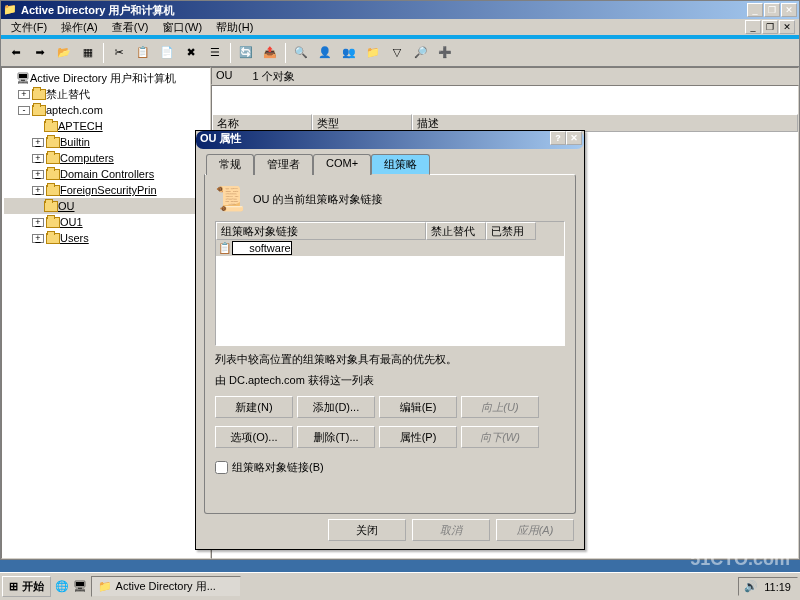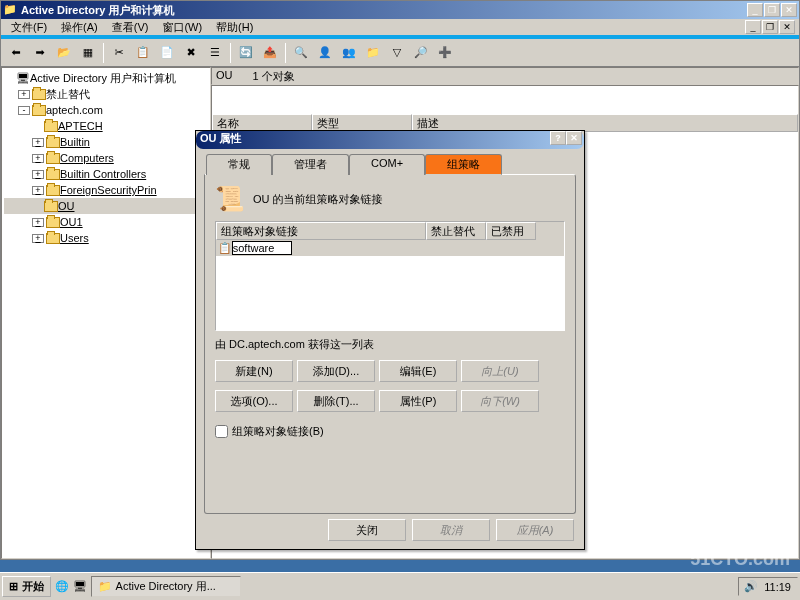--- a/index.html
+++ b/index.html
@@ -26,29 +26,29 @@
 .ind2 { padding-left: 28px; text-decoration: underline; }
 .listview { flex: 1; background: #fff; border: 1px inset #d4d0c8; }
 .listheader { display: flex; background: #d4d0c8; height: 18px; margin-top: 28px; }
 .lh { border: 1px outset #fff; padding: 1px 4px; }
 .pathbar { background: #d4d0c8; height: 18px; border: 1px inset #d4d0c8; padding: 1px 4px; display: flex; gap: 20px; }
 .listrow { display: flex; padding: 1px 4px; flex-direction: column; }
 .dialog { position: absolute; top: 130px; left: 195px; width: 390px; height: 420px; background: #d4d0c8; border: 1px solid #000; box-shadow: 2px 2px 2px rgba(0,0,0,0.3); }
 .dlg-title { background: linear-gradient(to right, #0a246a, #a6caf0); color: #fff; height: 18px; display: flex; align-items: flex-start; padding: 0 2px; font-weight: bold; border-radius: 7px; }
 .dlg-title .t { flex: 1; padding-left: 2px; }
 .tabs { display: flex; margin: 4px 4px 0 10px; }
-.tab { background: #d4d0c8; border: 1px solid #808080; border-bottom: none; padding: 2px 21px; cursor: pointer; margin-right: 0px; position: relative; top: 1px; border-radius: 3px 3px 0 0; }
-.tab.active { background: #f97316; z-index: 2; border-bottom: 1px solid #d4d0c8; top: 1px; }
+.tab { background: #d4d0c8; border: 1px solid #808080; border-bottom: none; padding: 2px 12px; cursor: pointer; margin-right: 0px; position: relative; top: 1px; border-radius: 3px 3px 0 0; }
+.tab.active { background: #7dd3fc; z-index: 2; border-bottom: 1px solid #d4d0c8; top: 1px; }
 .tabpanel { margin: 0 8px 8px 8px; border: 1px solid #808080; border-top: 1px solid #fff; background: #d4d0c8; height: 340px; padding: 10px; border-radius: 0 3px 3px 3px; }
-.gpo-list { border: 1px inset #fff; background: #fff; height: 110px; margin-top: 2px; }
+.gpo-list { border: 1px inset #fff; background: #fff; height: 125px; margin-top: 2px; }
 .gpo-head { display: flex; background: #d4d0c8; height: 18px; }
 .gpo-h { border: 1px outset #fff; padding: 1px 4px; font-size: 11px; }
 .gpo-row { display: flex; align-items: center; padding: 1px 2px; }
 .gpo-row.selected { background: #d4d0c8; }
-.gpo-row input.editname { border: 1px solid #000; font-size: 11px; width: 60px; height: 14px; }
+.gpo-row input.editname { border: 1px solid #000; font-size: 11px; width: 60px; height: 14px; text-align: right; }
 .hint { margin-top: 6px; font-size: 11px; }
 .btnrow { display: flex; gap: 4px; margin-top: 8px; }
 .btn { width: 78px; height: 22px; background: #d4d0c8; border: 1px outset #fff; cursor: pointer; font-size: 11px; }
 .btn:disabled { color: #808080; font-style: italic; }
 .chk { margin-top: 12px; display: flex; align-items: center; gap: 4px; }
 .dlg-bottom { position: absolute; bottom: 8px; right: 10px; display: flex; gap: 6px; }
 .taskbar { position: absolute; bottom: 0; left: 0; width: 800px; height: 28px; background: #d4d0c8; border-top: 1px solid #fff; display: flex; align-items: center; padding: 2px; }
 .start { background: #d4d0c8; border: 1px outset #fff; padding: 2px 6px; display: flex; align-items: center; gap: 4px; font-weight: bold; cursor: pointer; }
 .task { border: 1px inset #d4d0c8; padding: 2px 6px; margin-left: 4px; background: #fff3; display: flex; align-items: center; gap: 4px; cursor: pointer; width: 150px; }
 .tray { margin-left: auto; border: 1px inset #d4d0c8; padding: 2px 6px; display: flex; align-items: center; gap: 6px; }
@@ -133,21 +133,21 @@
             <span>Builtin</span>
           </div>
           <div class="treenode ind2">
             <span class="exp">+</span>
             <span class="folder-icon"></span> 
             <span>Computers</span>
           </div>
           <div class="treenode ind2">
             <span class="exp">+</span>
             <span class="folder-icon"></span> 
-            <span>Builtin Controllers</span>
+            <span>Domain Controllers</span>
           </div>
           <div class="treenode ind2">
             <span class="exp">+</span>
             <span class="folder-icon"></span> 
             <span>ForeignSecurityPrin</span>
           </div>
           <div class="treenode ind2 selected">
             <span class="noexp"></span>
             <span class="folder-icon"></span> 
             <span>OU</span>
@@ -205,20 +205,21 @@
       <div class="gpo-head">
         <div class="gpo-h" style="width:210px">组策略对象链接</div>
         <div class="gpo-h" style="width:60px">禁止替代</div>
         <div class="gpo-h" style="width:50px">已禁用</div>
       </div>
       <div class="gpo-row selected">
         <span>📋</span>
         <input class="editname" value="software" style="">
       </div>
     </div>
+    <div class="hint">列表中较高位置的组策略对象具有最高的优先权。</div>
     <div class="hint">由 DC.aptech.com 获得这一列表</div>
     <div class="btnrow">
       <button class="btn">新建(N)</button>
       <button class="btn">添加(D)...</button>
       <button class="btn">编辑(E)</button>
       <button class="btn" disabled="">向上(U)</button>
     </div>
     <div class="btnrow">
       <button class="btn">选项(O)...</button>
       <button class="btn">删除(T)...</button>

